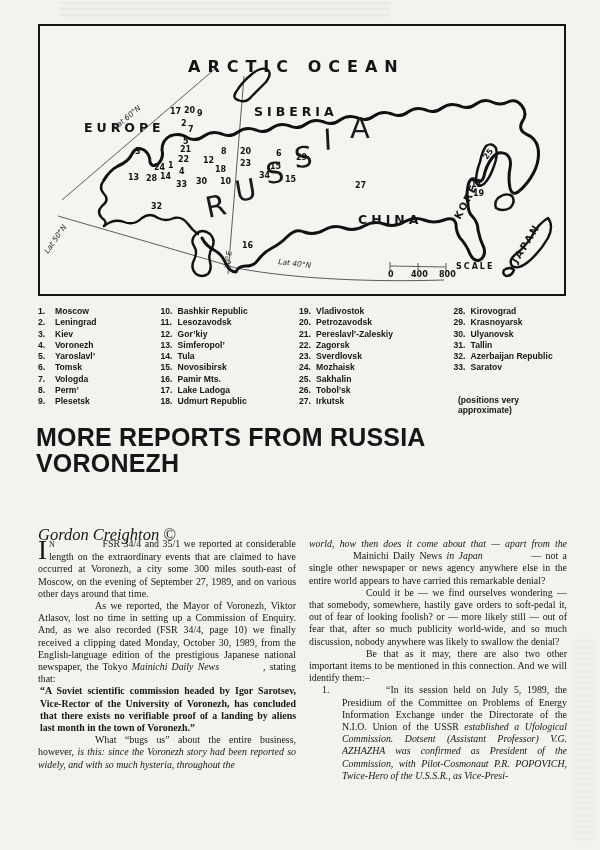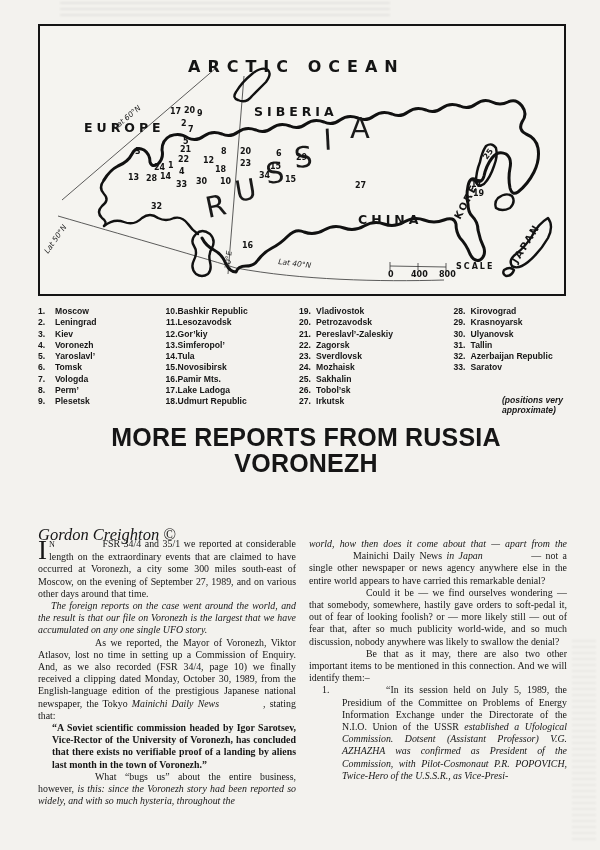--- a/index.html
+++ b/index.html
@@ -28,38 +28,38 @@
   .lab-tiny{font-family:"DejaVu Sans",sans-serif;font-size:7.5px;fill:#222;font-weight:normal;font-style:italic;}
   .big{font-family:"DejaVu Sans",sans-serif;font-size:29px;font-weight:normal;fill:#1a1a1a;}
   .mnum{font-family:"DejaVu Sans",sans-serif;font-size:8px;font-weight:bold;fill:#141414;}
 
   
   .legend{position:absolute;left:38px;top:306px;width:530px;height:106px;
     font-family:"Liberation Sans",sans-serif;font-weight:bold;font-size:8.6px;}
   .legend-cols{display:flex;}
   .legend-col{box-sizing:border-box;}
   .legend-col:nth-child(1){width:137px;}
-  .legend-col:nth-child(2){width:137px;text-align:right;}
+  .legend-col:nth-child(2){width:137px;}
   .legend-col:nth-child(3){width:128px;margin-left:16px;}
   .legend-col:nth-child(4){width:128px;margin-left:40px;}
   .lrow{display:flex;line-height:11.3px;}
   .lnum{width:17px;flex:none;}
-  .legend-note{position:absolute;left:464px;top:89px;font-style:italic;}
+  .legend-note{position:absolute;left:420px;top:89px;}
 
   
   .headline{position:absolute;left:36px;top:425px;width:540px;
     font-family:"Liberation Sans",sans-serif;font-weight:bold;
-    font-size:25px;line-height:25.5px;letter-spacing:.2px;text-align:center;}
+    font-size:25px;line-height:25.5px;letter-spacing:.2px;}
   .author{position:absolute;left:38px;top:525px;font-size:16.5px;font-style:italic;}
   .body-cols{position:absolute;left:38px;top:538px;width:530px;height:312px;
     overflow:hidden;display:flex;gap:13px;}
   .col{width:258px;font-size:9.9px;line-height:12.2px;text-align:justify;}
   .col p{margin:0;text-indent:13px;}
   .col p.noindent{text-indent:0;}
-  .col p.quoteb{margin-left:14px;text-indent:0;}
+  .col p.quoteb{margin-left:2px;text-indent:0;}
   .numitem{position:relative;padding-left:33px;text-indent:0 !important;}
   .nummark{position:absolute;left:13px;top:0;}
   .quote2{padding-left:33px;text-indent:0 !important;}
   .run-r{font-style:normal;font-weight:normal;margin-left:44px;}
   .run-i{font-style:italic;}
   .run-b{font-weight:bold;}
   .run-sc{font-size:.82em;}
   .run-dc{float:left;font-size:27px;line-height:21px;padding:2px 2px 0 0;}
 </style>
 </head>
@@ -302,21 +302,20 @@
 
 <div class="headline">
   <div>MORE REPORTS FROM RUSSIA</div>
   <div>VORONEZH</div>
 </div>
 <div class="author">Gordon Creighton ©</div>
 
 <div class="body-cols">
   <div class="col">
     <p class="noindent"><span class="run-dc">I</span><span class="run-sc">N</span><span class="run-r"> FSR 34/4 and 35/1 we reported at considerable length on the extraordinary events that are claimed to have occurred at Voronezh, a city some 300 miles south-east of Moscow, on the evening of September 27, 1989, and on various other days around that time.</span></p>
-    <p><span class="run-i">The foreign reports on the case went around the world, and the result is that our file on Voronezh is the largest that we have accumulated on any one single UFO story.</span></p>
     <p><span class="run-r">As we reported, the Mayor of Voronezh, Viktor Atlasov, lost no time in setting up a Commission of Enquiry. And, as we also recorded (FSR 34/4, page 10) we finally received a clipping dated Monday, October 30, 1989, from the English-language edition of the prestigious Japanese national newspaper, the Tokyo </span><span class="run-i">Mainichi Daily News</span><span class="run-r">, stating that:</span></p>
     <p class="quoteb"><span class="run-b">“A Soviet scientific commission headed by Igor Sarotsev, Vice-Rector of the University of Voronezh, has concluded that there exists no verifiable proof of a landing by aliens last month in the town of Voronezh.”</span></p>
     <p><span class="run-r">What “bugs us” about the entire business, however, </span><span class="run-i">is this: since the Voronezh story had been reported so widely, and with so much hysteria, throughout the</span></p>
   </div>
   <div class="col">
     <p class="noindent"><span class="run-i">world, how then does it come about that — apart from the </span><span class="run-r">Mainichi Daily News </span><span class="run-i">in Japan </span><span class="run-r">— not a single other newspaper or news agency anywhere else in the entire world appears to have carried this remarkable denial?</span></p>
     <p><span class="run-r">Could it be — we find ourselves wondering — that somebody, somewhere, hastily gave orders to soft-pedal it, out of fear of looking foolish? or — more likely still — out of fear that, after so much publicity world-wide, and so much discussion, nobody anywhere was likely to swallow the denial?</span></p>
     <p><span class="run-r">Be that as it may, there are also two other important items to be mentioned in this connection. And we will identify them:–</span></p>
     <p class="numitem">
       <span class="nummark">1.</span>

